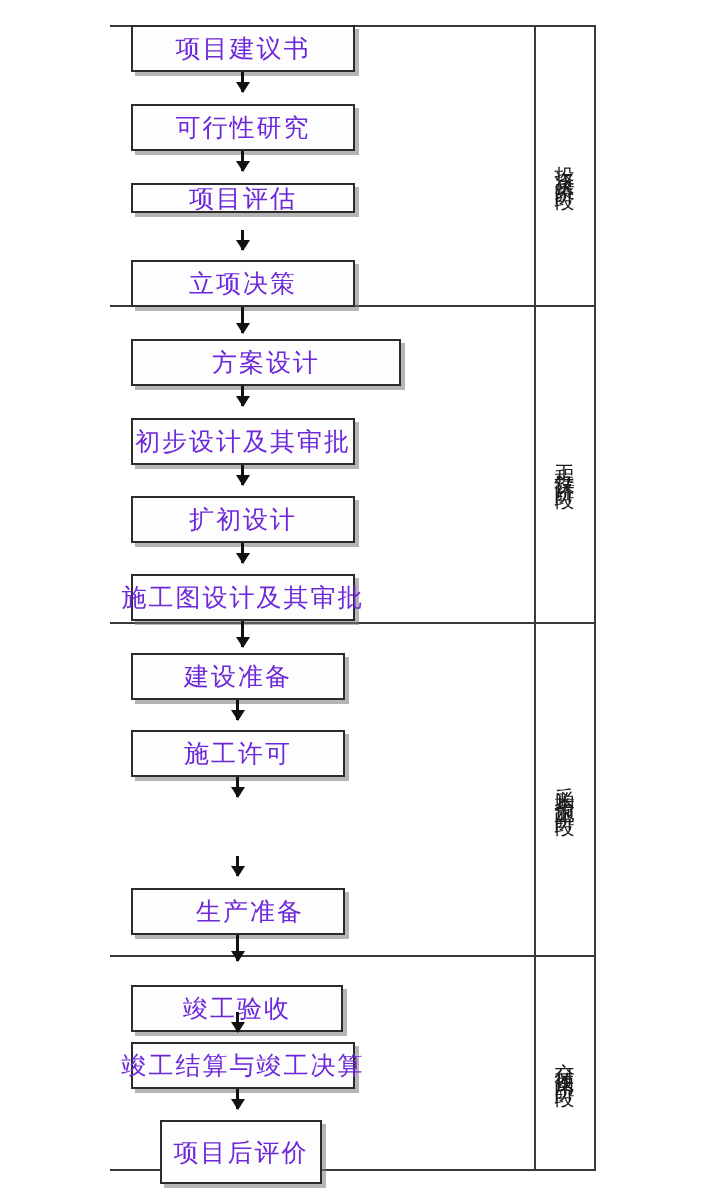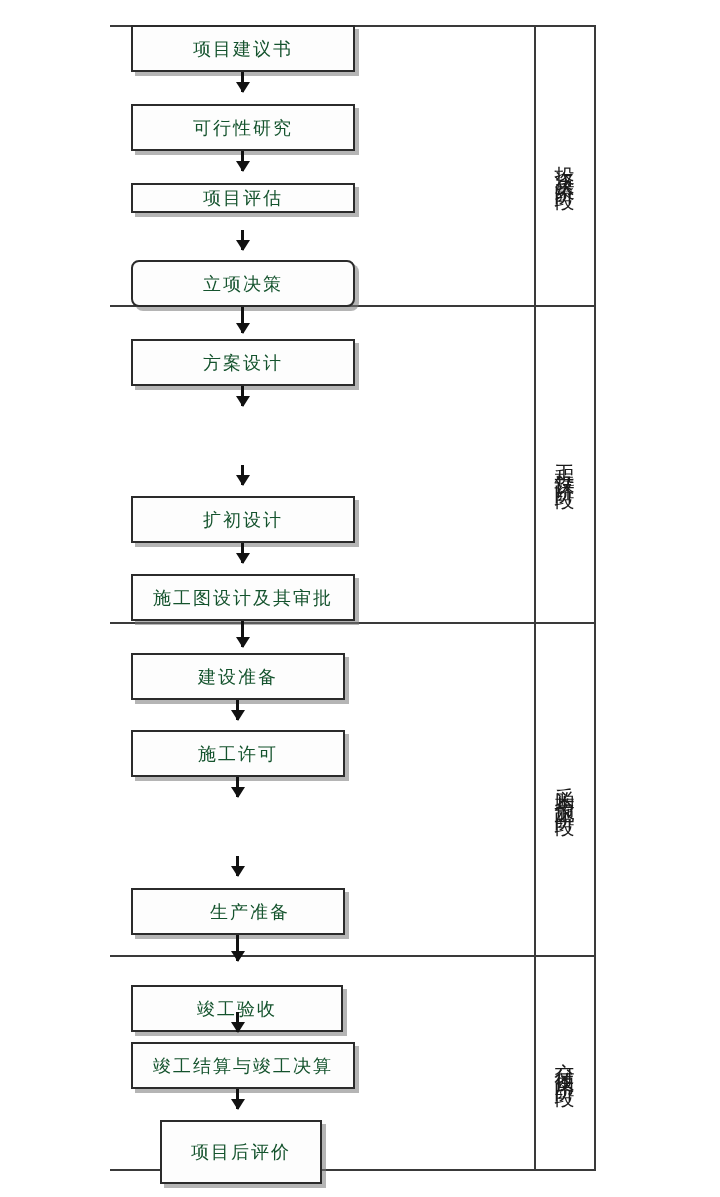--- a/index.html
+++ b/index.html
@@ -26,24 +26,24 @@
   }
 
   
   .node{
     position:absolute;
     box-sizing:border-box;
     background:#fdfdfd;
     border:2px solid #2b2b2b;
     box-shadow:4px 4px 0 0 rgba(120,120,120,0.55);
     display:flex;align-items:center;justify-content:center;
-    font-size:18px;
+    font-size:25px;
     letter-spacing:2px;
     line-height:1;
-    color:#14532d;
+    color:#6d28d9;
     white-space:nowrap;
   }
 
   
   .arrow{
     position:absolute;
     width:0;
     border-left:3px solid #111;
   }
   .arrow::after{
@@ -85,28 +85,29 @@
 
   <div class="node" style="left:131px;top:25px;width:224px;height:47px;">项目建议书</div>
   <div class="arrow" style="left:241px;top:72px;height:20px;"></div>
 
   <div class="node" style="left:131px;top:104px;width:224px;height:47px;">可行性研究</div>
   <div class="arrow" style="left:241px;top:151px;height:20px;"></div>
 
   <div class="node" style="left:131px;top:183px;width:224px;height:30px;">项目评估</div>
   <div class="arrow" style="left:241px;top:230px;height:20px;"></div>
 
-  <div class="node" style="left:131px;top:260px;width:224px;height:47px;border-radius:8px;">立项决策</div>
+  <div class="node" style="left:131px;top:260px;width:224px;height:47px;">立项决策</div>
   <div class="arrow" style="left:241px;top:307px;height:26px;"></div>
 
   <div class="phase" style="top:25px;height:280px;">投资决策阶段</div>
 
-  <div class="node" style="left:131px;top:339px;width:224px;height:47px;">方案设计</div>
+  <div class="node" style="left:131px;top:339px;width:270px;height:47px;">方案设计</div>
   <div class="arrow" style="left:241px;top:386px;height:20px;"></div>
 
+  <div class="node" style="left:131px;top:418px;width:224px;height:47px;">初步设计及其审批</div>
   <div class="arrow" style="left:241px;top:465px;height:20px;"></div>
 
   <div class="node" style="left:131px;top:496px;width:224px;height:47px;">扩初设计</div>
   <div class="arrow" style="left:241px;top:543px;height:20px;"></div>
 
   <div class="node" style="left:131px;top:574px;width:224px;height:47px;">施工图设计及其审批</div>
   <div class="arrow" style="left:241px;top:621px;height:26px;"></div>
 
   <div class="phase" style="top:305px;height:317px;">工程设计阶段</div>
 

